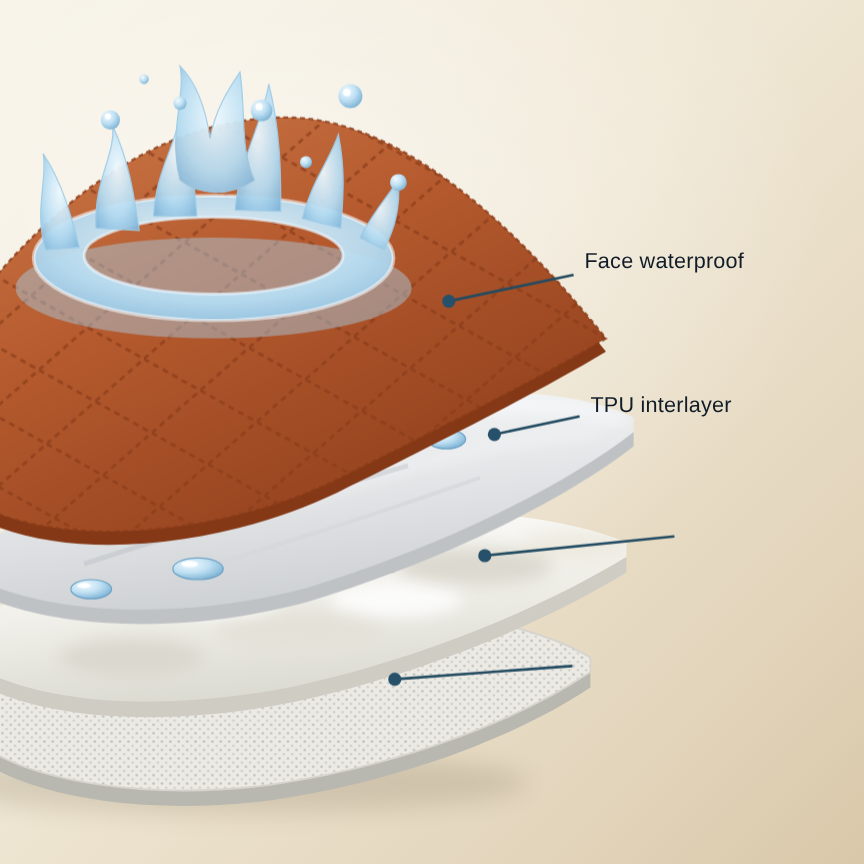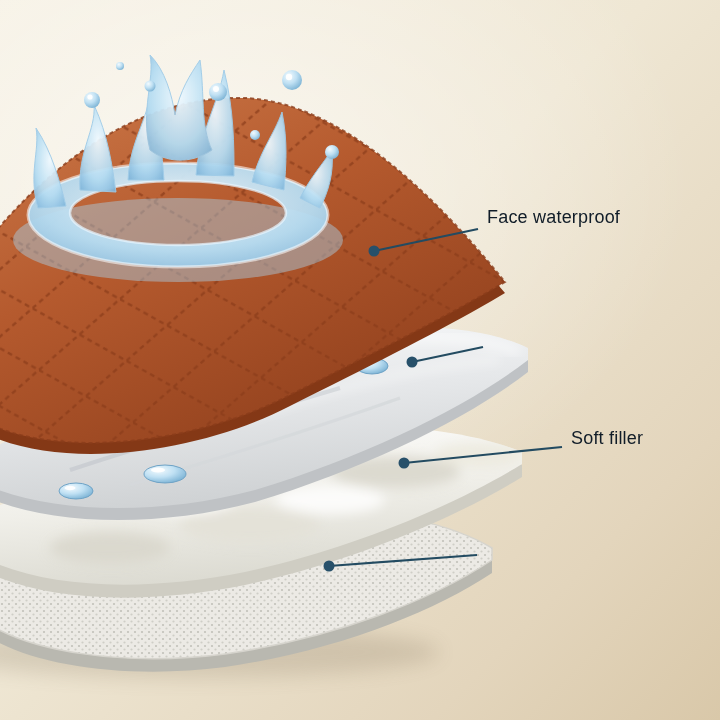--- a/index.html
+++ b/index.html
@@ -181,14 +181,14 @@
     </g>
     <g fill="#27506a">
       <circle cx="374" cy="251" r="5.5"></circle>
       <circle cx="412" cy="362" r="5.5"></circle>
       <circle cx="404" cy="463" r="5.5"></circle>
       <circle cx="329" cy="566" r="5.5"></circle>
     </g>
   </svg>
 
   <div class="callout-label" id="label-face">Face waterproof</div>
-  <div class="callout-label" id="label-soft">Soft filler</div>
+  <div class="callout-label" id="label-tpu">TPU interlayer</div>
 </div>
 
 </body></html>

